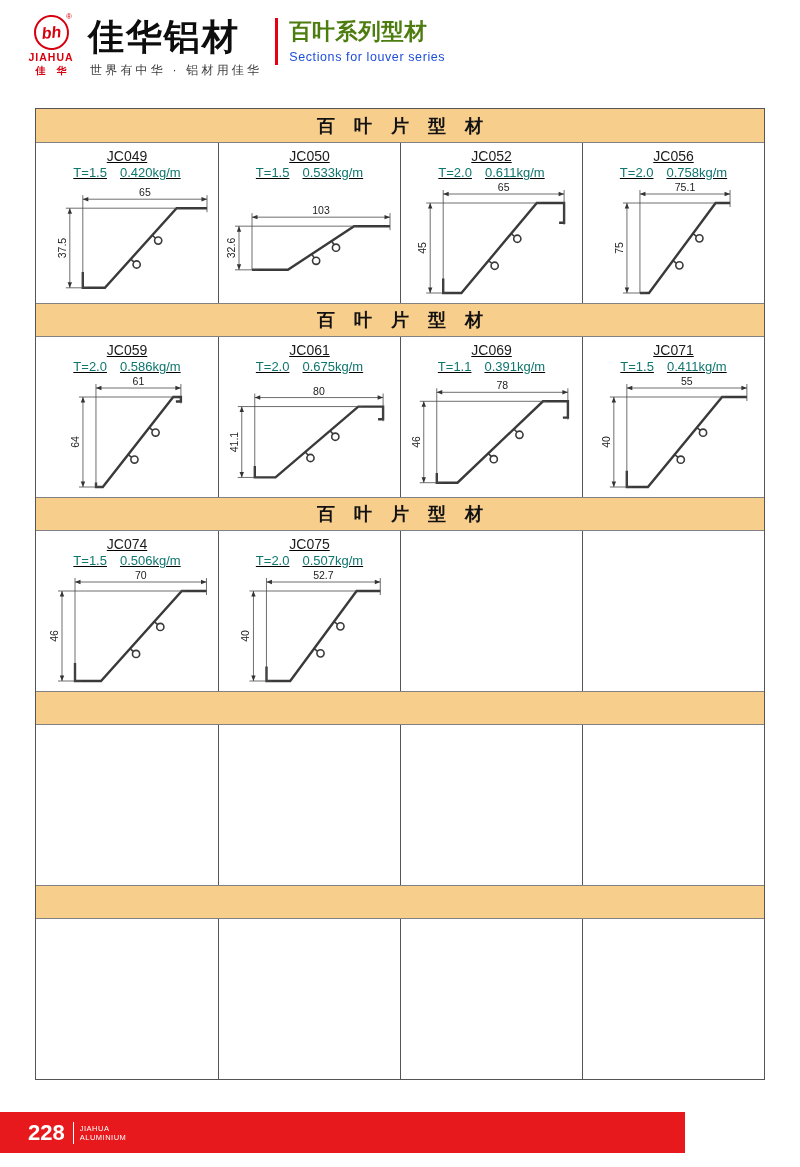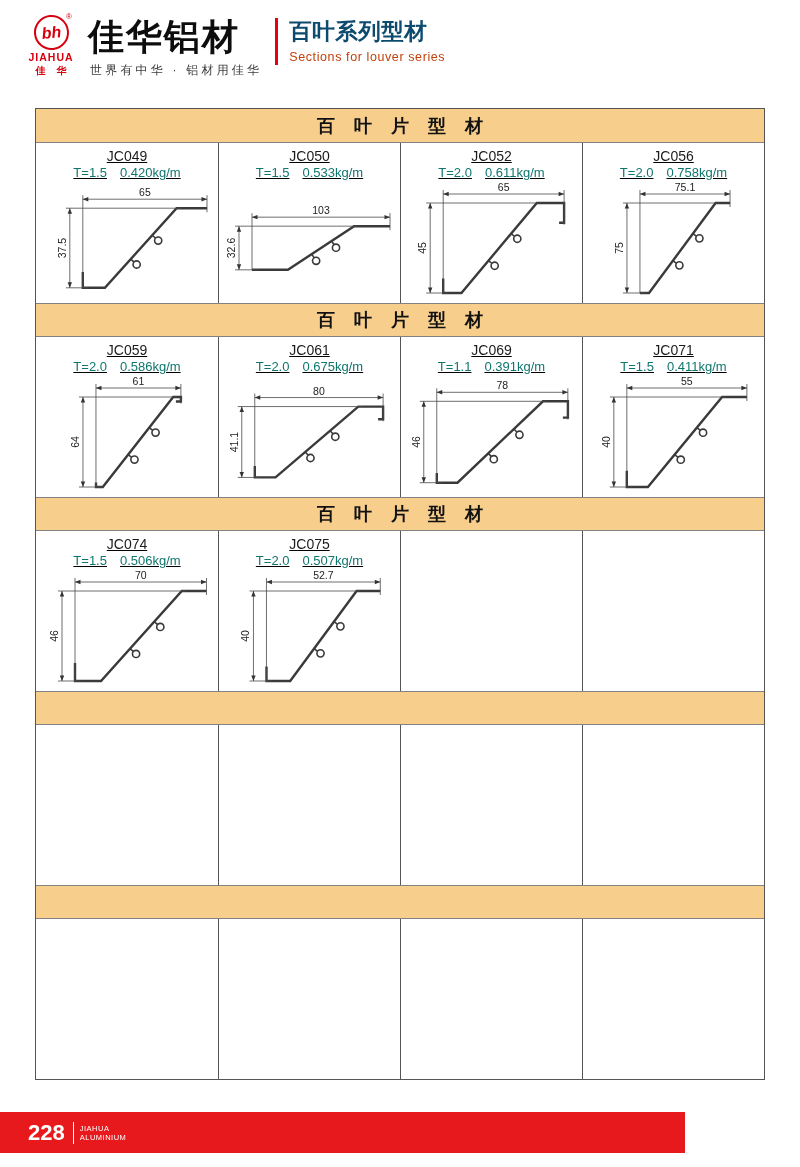--- a/index.html
+++ b/index.html
@@ -17,22 +17,22 @@
         margin:3px auto 0;display:flex;align-items:center;justify-content:center;
         font-style:italic;font-weight:bold;font-size:16px;transform:rotate(-6deg);}
   .logo-r{position:absolute;top:0;right:8px;font-size:8px;font-style:normal;}
   .logo-en{font-weight:bold;font-size:10.5px;letter-spacing:1px;margin-top:1px;}
   .logo-cn{font-size:10px;font-weight:bold;letter-spacing:4px;text-indent:4px;margin-top:1px;}
   .company-block{margin-left:8px;padding-top:6px;}
   .company{font-size:36px;font-weight:bold;color:#0d0d0d;letter-spacing:2px;line-height:1.05;}
   .slogan{font-size:12px;color:#3c3c3c;letter-spacing:3.2px;margin-top:6px;padding-left:2px;}
   .red-divider{width:3px;height:47px;background:#e60012;margin:6px 11px 0 13px;flex:none;}
   .series-block{padding-top:4px;}
-  .series-cn{font-size:22.5px;font-weight:bold;color:#0c4a6e;letter-spacing:0.5px;}
-  .series-en{font-size:12.5px;color:#c2410c;letter-spacing:0.6px;margin-top:3px;}
+  .series-cn{font-size:22.5px;font-weight:bold;color:#4d7c0f;letter-spacing:0.5px;}
+  .series-en{font-size:12.5px;color:#1d4ed8;letter-spacing:0.6px;margin-top:3px;}
 
   
   .catalog{position:absolute;left:35px;top:108px;width:730px;border:1px solid #555;box-sizing:border-box;}
   .band{height:34px;background:var(--band);border-top:1px solid #828282;border-bottom:1px solid #828282;
         display:flex;align-items:center;justify-content:center;font-size:18px;font-weight:bold;
         color:#111;letter-spacing:7px;text-indent:7px;box-sizing:border-box;}
   .band:first-child{border-top:none;}
   .prow{display:grid;grid-template-columns:repeat(4,1fr);height:160px;text-decoration:underline;}
   .cell{border-left:1px solid #555;box-sizing:border-box;padding-top:5px;overflow:hidden;}
   .cell:first-child{border-left:none;}

